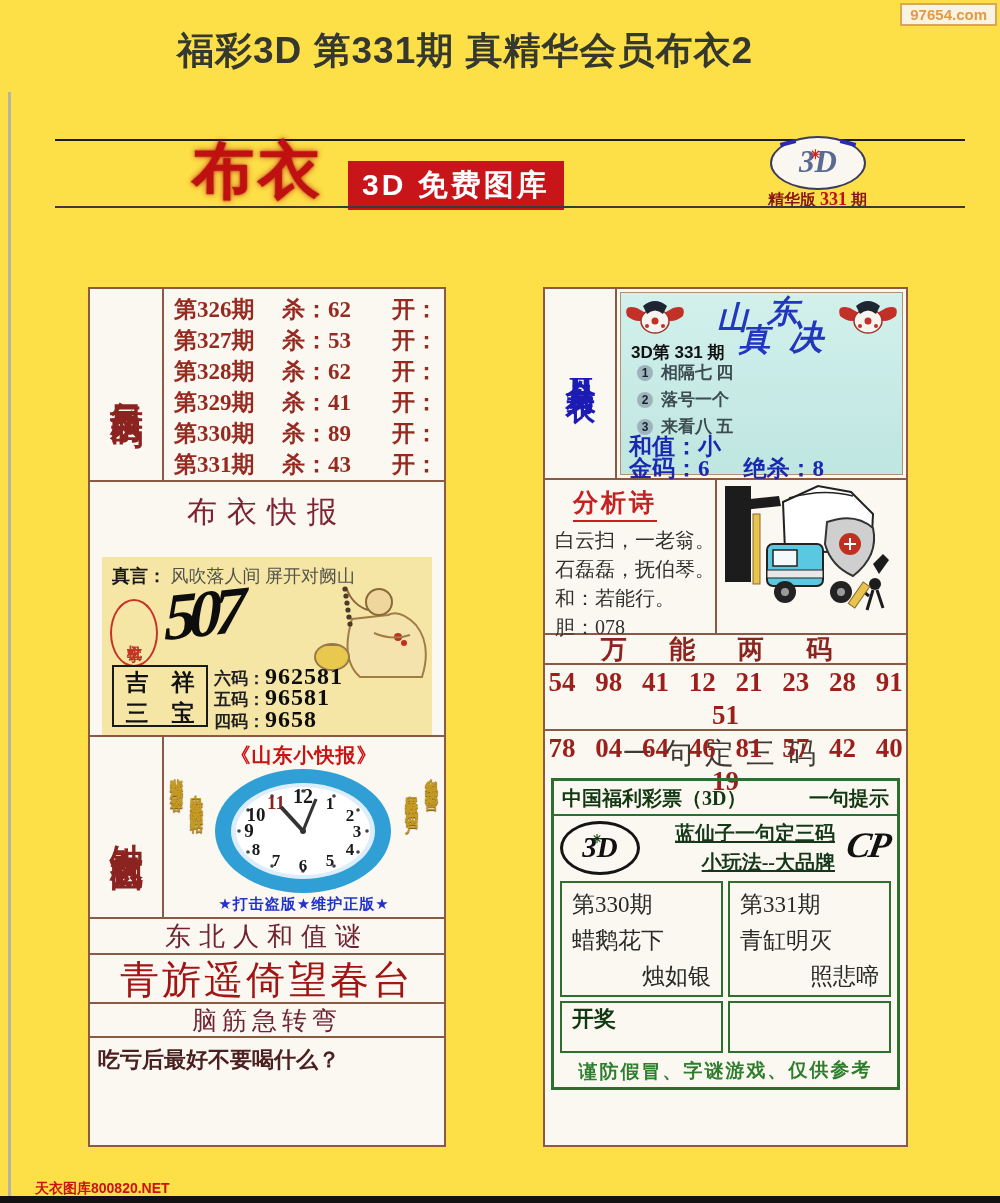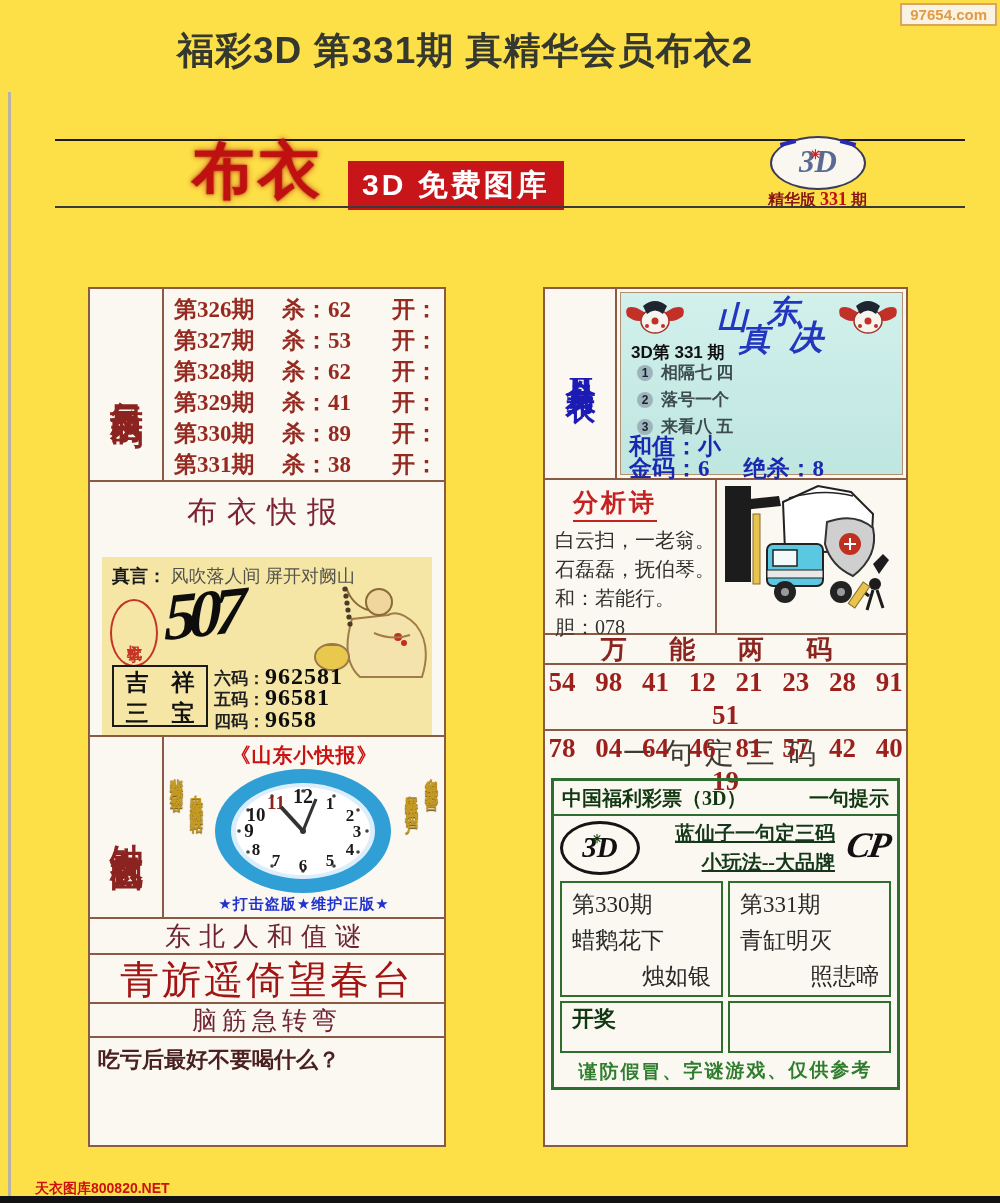--- a/index.html
+++ b/index.html
@@ -178,21 +178,21 @@
           <span class="k">杀：41</span>
           <span class="o">开：</span>
         </div>
         <div class="kill-row">
           <span class="i">第330期</span>
           <span class="k">杀：89</span>
           <span class="o">开：</span>
         </div>
         <div class="kill-row">
           <span class="i">第331期</span>
-          <span class="k">杀：38</span>
+          <span class="k">杀：43</span>
           <span class="o">开：</span>
         </div>
       </div>
     </div>
 
     <div class="sect" style="height:255px;">
       <div class="bk-title">布衣快报</div>
       <div class="yellow-card">
         <div class="mantra">
           <span class="lb">真言：</span>

